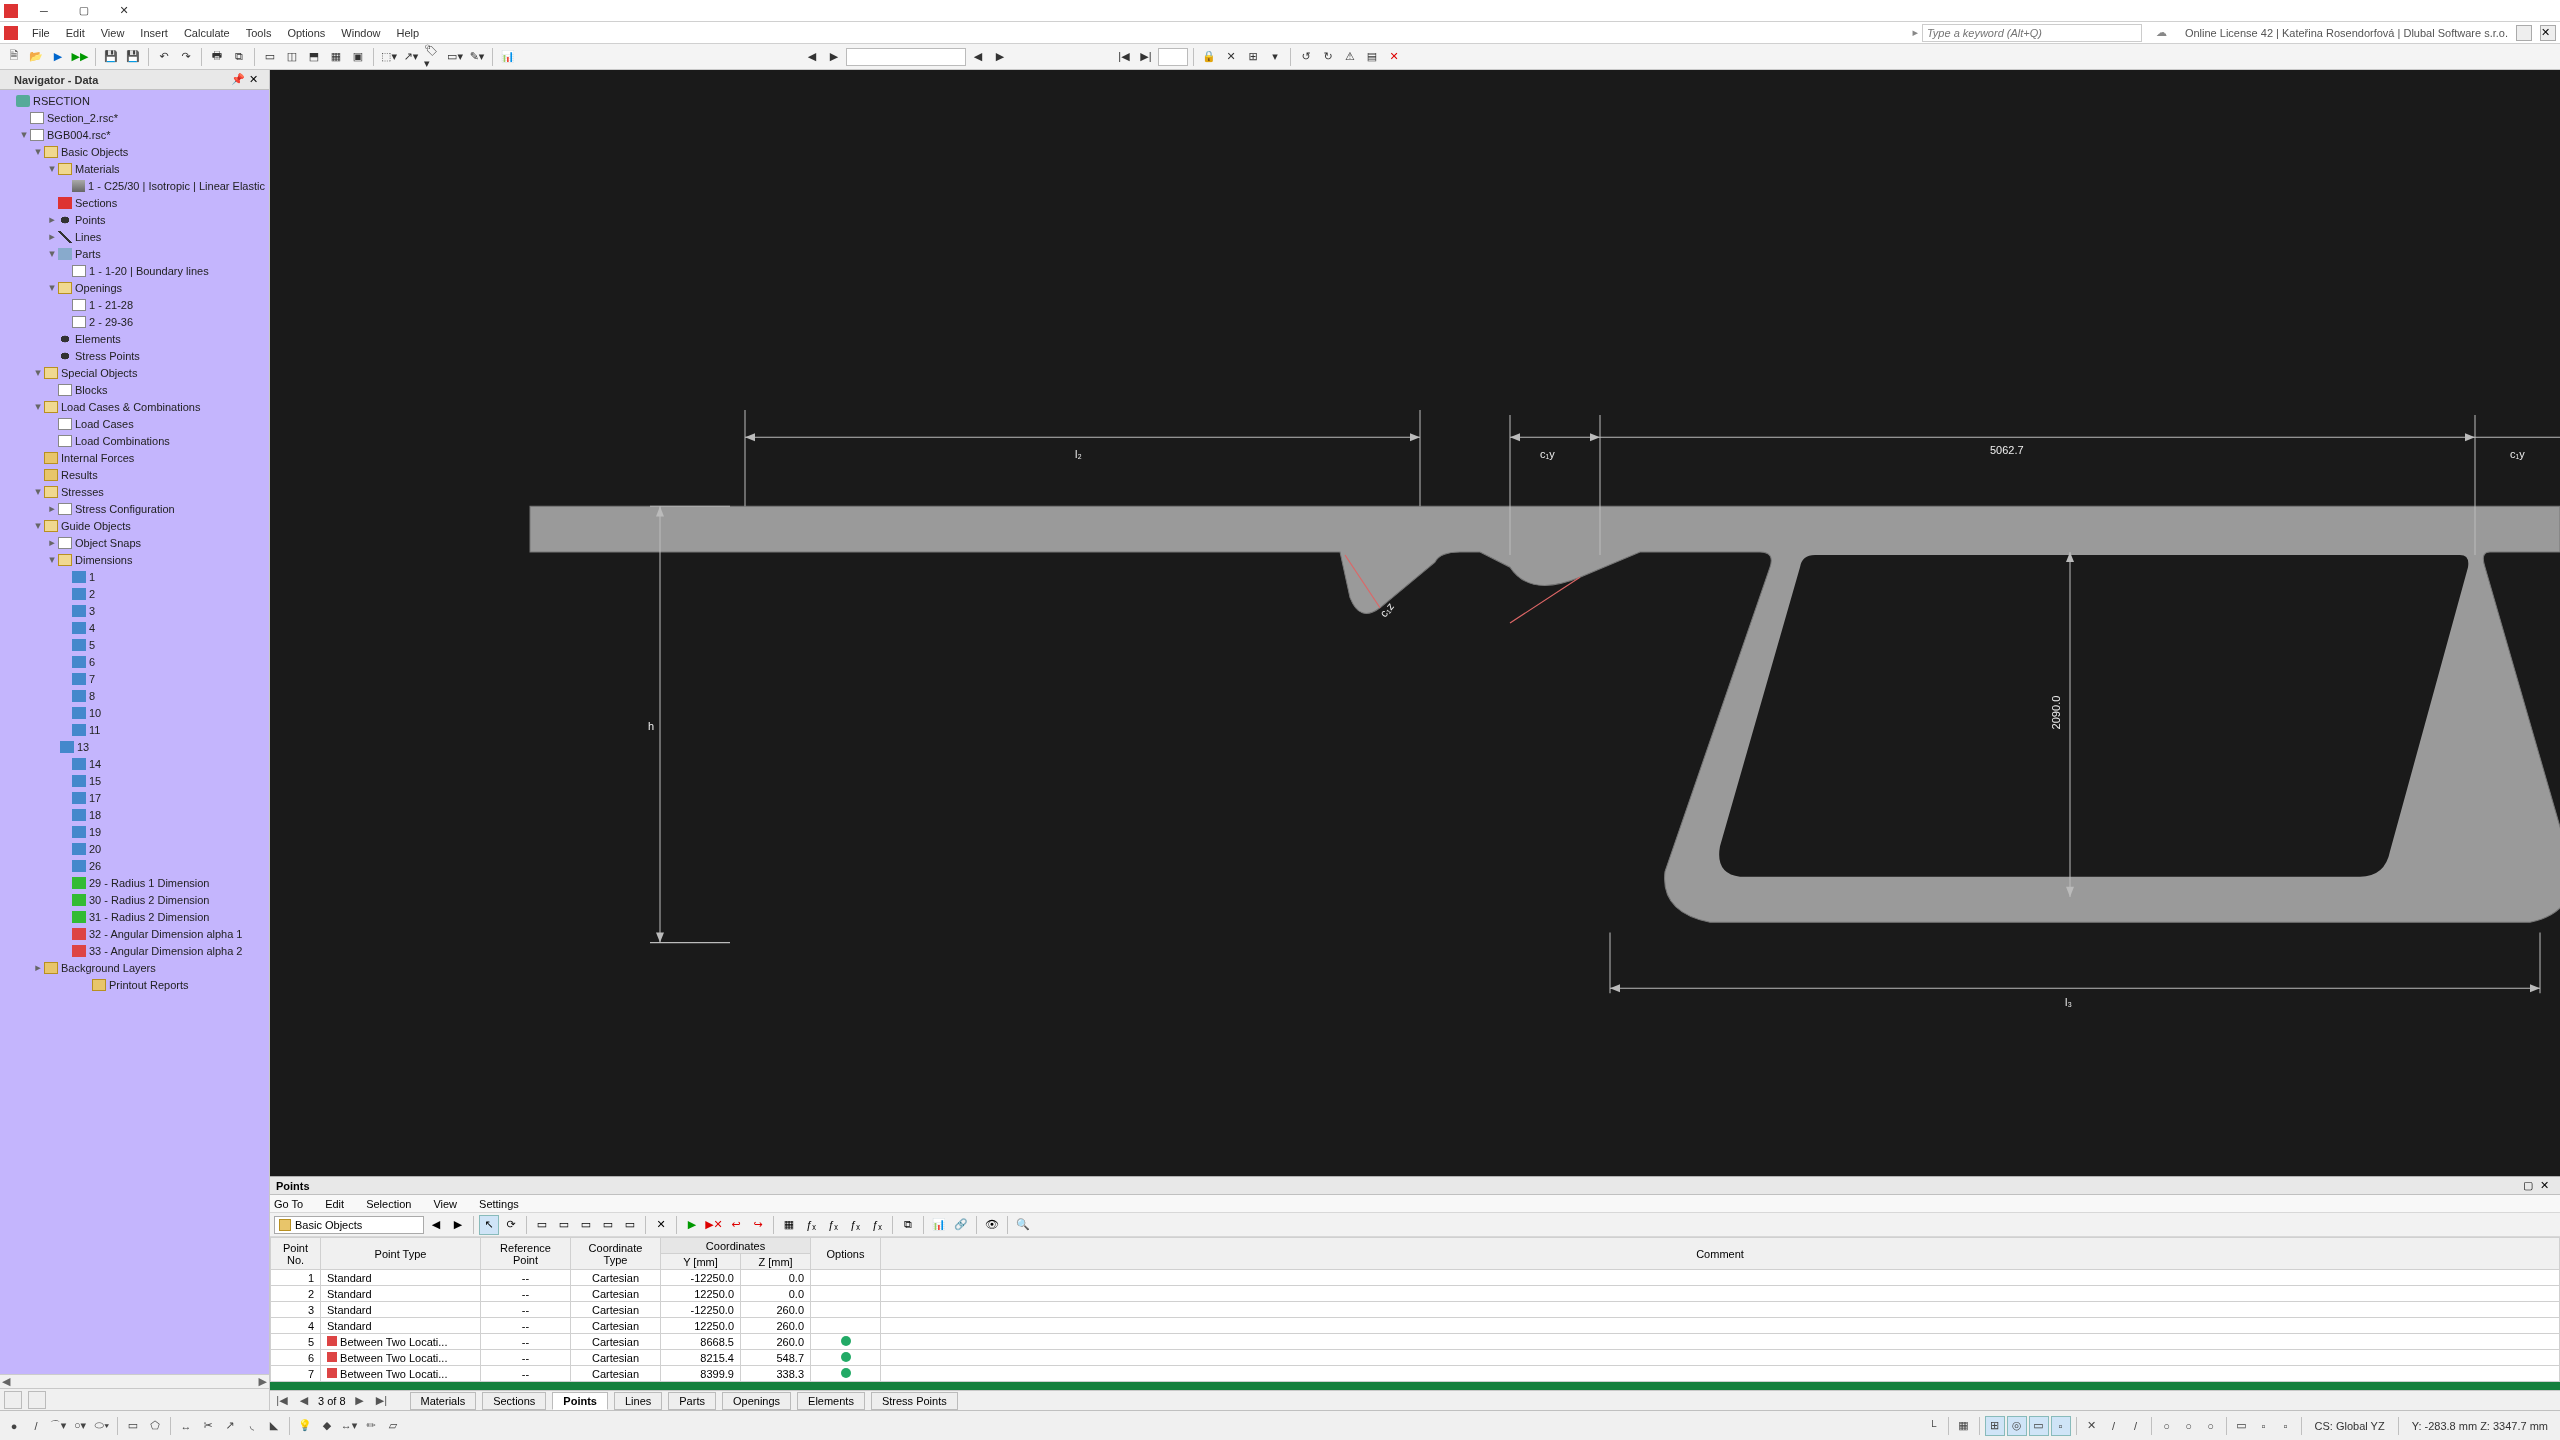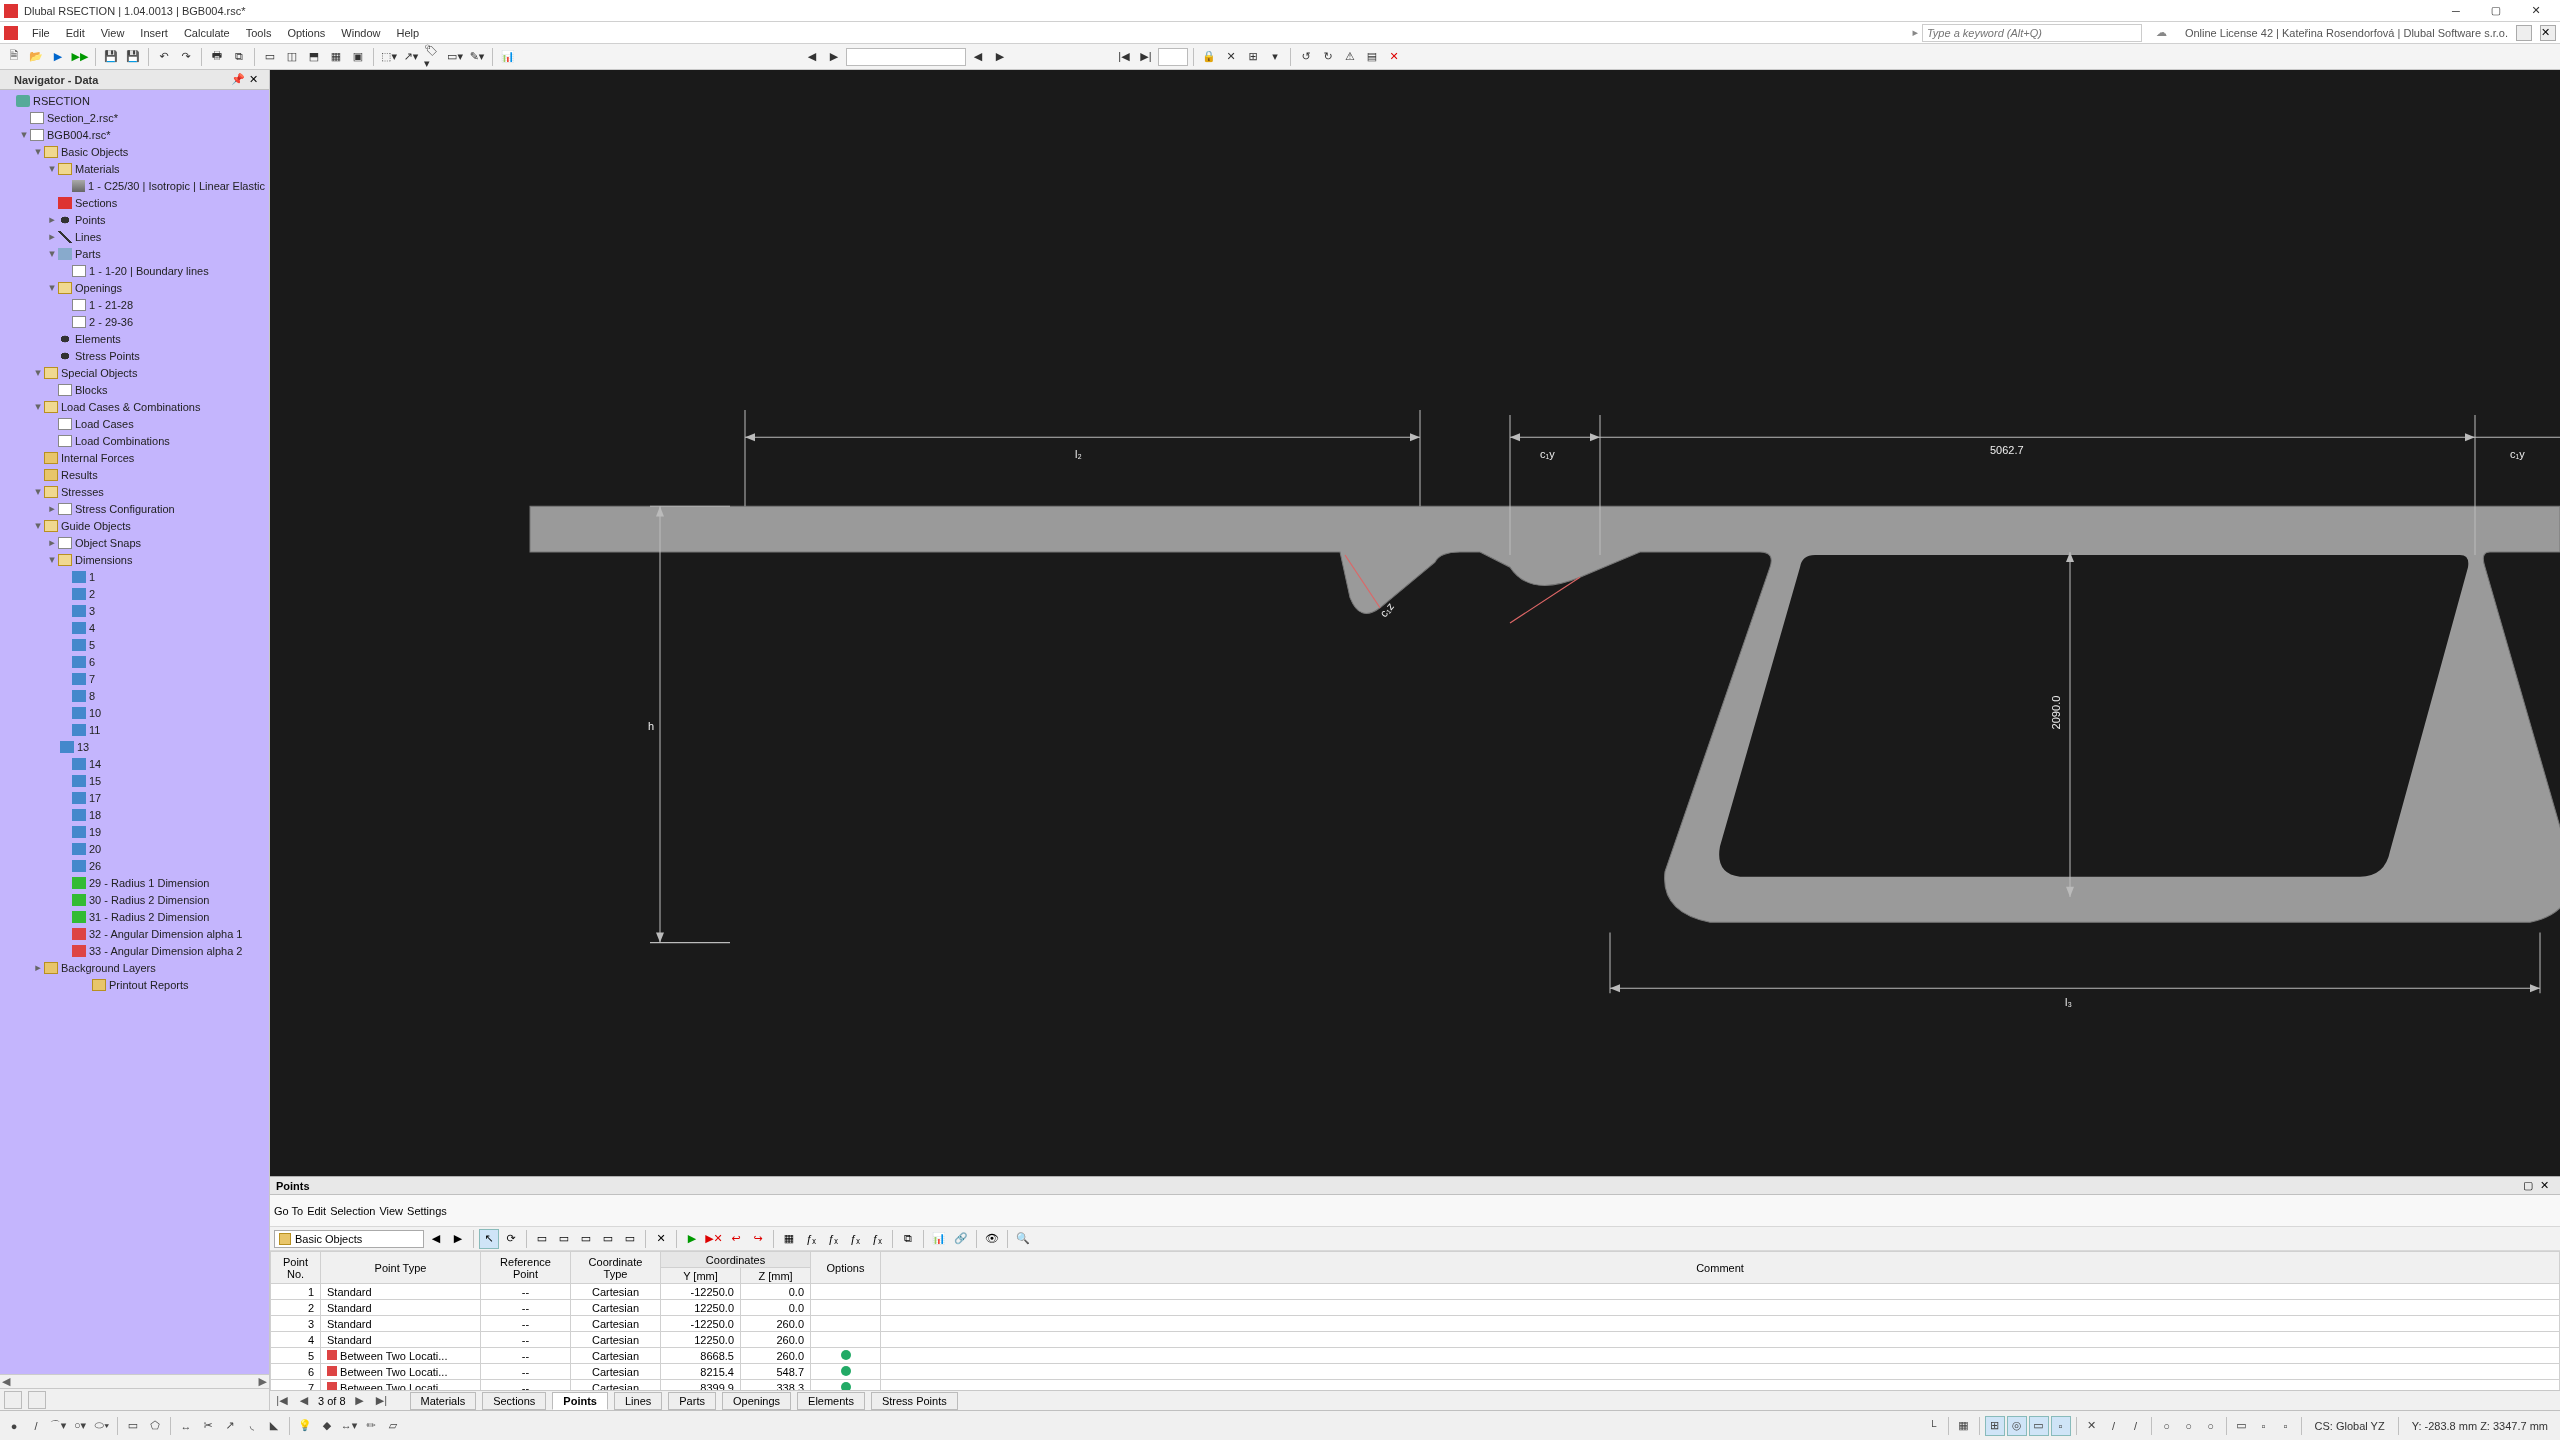--- a/index.html
+++ b/index.html
@@ -62,21 +62,21 @@
 
 .workcol { flex: 1; display: flex; flex-direction: column; }
 .viewport { flex: 1; background: #1a1a1a; position: relative; overflow: hidden; }
 .viewport svg { position: absolute; inset: 0; }
 
 
 .ppanel { height: 234px; background: #f8f8f8; border-top: 1px solid #b0b0b0; display: flex; flex-direction: column; }
 .pp-head { height: 18px; background: #e8e8e8; border-bottom: 1px solid #c0c0c0; display: flex; align-items: center; padding: 0 6px; }
 .pp-head .t { flex: 1; font-weight: 600; }
 .pp-head .b { width: 14px; height: 14px; cursor: pointer; margin-left: 3px; }
-.pp-menu { height: 32px; display: flex; align-items: center; padding: 0 4px; gap: 4px; border-bottom: 1px solid #d8d8d8; }
+.pp-menu { height: 18px; display: flex; align-items: center; padding: 0 4px; gap: 22px; border-bottom: 1px solid #d8d8d8; }
 .pp-menu span { cursor: pointer; }
 .pp-tool { height: 24px; display: flex; align-items: center; padding: 0 4px; gap: 2px; border-bottom: 1px solid #d8d8d8; background: #f2f2f2; }
 .pp-tool .sel { width: 150px; height: 18px; border: 1px solid #aaa; background: #fff; padding: 0 4px; display: flex; align-items: center; }
 .pp-tool .sel .ic { width: 12px; height: 12px; background: #e8c56a; border:1px solid #b89020; margin-right:4px;}
 .pp-tool .tb { width: 20px; height: 20px; border: 1px solid transparent; display: flex; align-items:center; justify-content:center; cursor:pointer; }
 .pp-tool .sep { width:1px; height:18px; background:#c0c0c0; margin:0 3px;}
 .pp-grid { flex:1; overflow:auto; background:#15803d; }
 table.pg { border-collapse: collapse; width: 100%; }
 table.pg th, table.pg td { border: 1px solid #d0d0d0; padding: 1px 6px; font-size: 11px; background: #fff; height: 16px; }
 table.pg th { background: #f0f0f0; font-weight: normal; text-align: center; }
@@ -96,21 +96,20 @@
 .statusbar .ssep { width:1px; height:18px; background:#c0c0c0; margin:0 3px;}
 .statusbar .flex { flex:1; }
 .statusbar .txt { color:#333; padding:0 8px; }
 .statusbar .sb.active { background:#cfe4f7; border-color:#8bb; }
 </style>
 </head>
 <body>
 
 <div class="titlebar">
   <div class="app-icon"></div>
-  <div class="title">Dlubal RSECTION | 1.04.0013 | BGB004.rsc*</div>
   <div class="win-btn">─</div>
   <div class="win-btn">▢</div>
   <div class="win-btn">✕</div>
 </div>
 
 <div class="menubar">
   <div class="app-small"></div>
   <span class="mitem">File</span>
   <span class="mitem">Edit</span>
   <span class="mitem">View</span>

